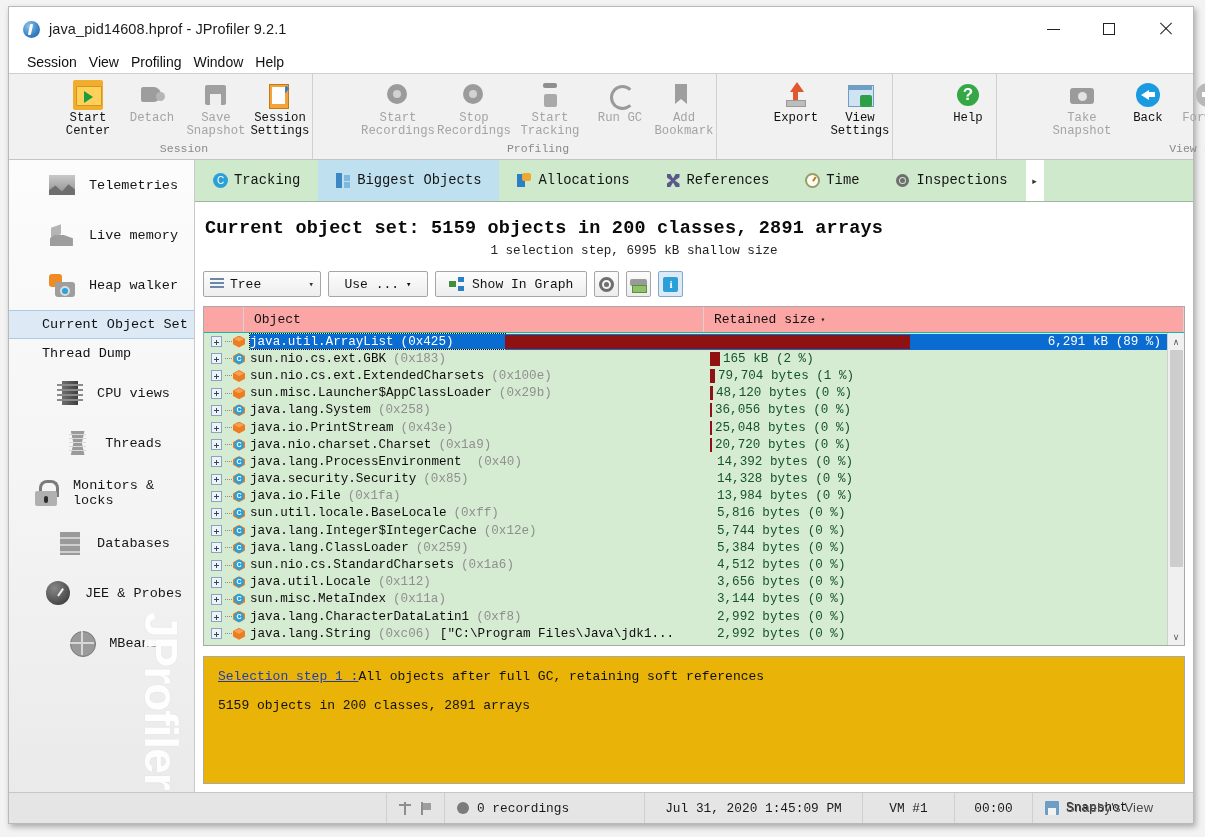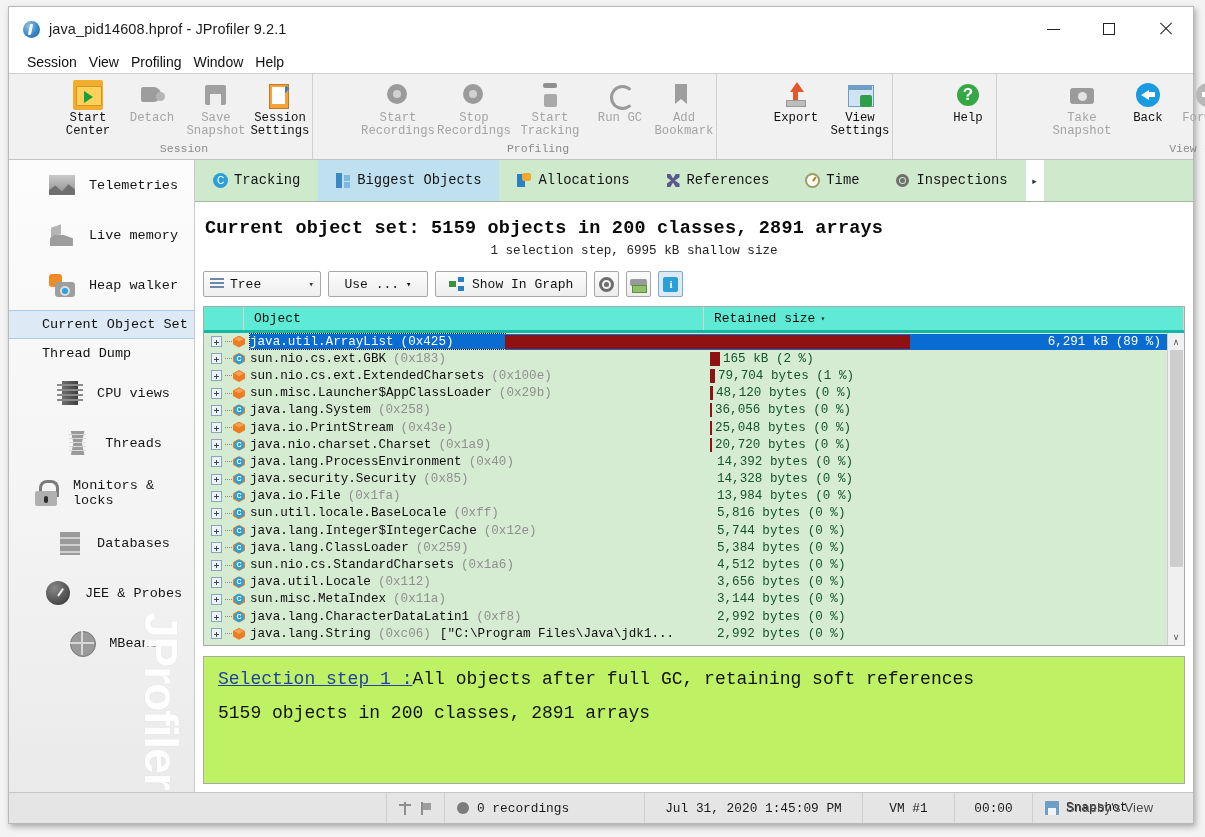--- a/index.html
+++ b/index.html
@@ -333,21 +333,21 @@
   .tablewrap {
     margin: 0 8px;
     border: 1px solid #a9a9a9;
     flex: 0 0 auto;
     display: flex; flex-direction: column;
     background: #fff;
     height: 340px;
   }
   .thead {
     display: flex; height: 26px; flex: 0 0 26px;
-    background: #5eead4; border-bottom: 3px solid #14b8a6; justify-content: center;
+    background: #fca5a5; border-bottom: 1px solid #14b8a6; justify-content: center;
   }
   .th {
     font-family: "Liberation Mono", monospace;
     font-size: 13px; color: #111;
     display: flex; align-items: center; padding-left: 10px;
     border-right: 1px solid #d4d4d4;
   }
   .th.c0 { width: 40px; padding: 0; }
   .th.c1 { flex: 0 0 460px; }
   .th.c2 { flex: 1 1 auto; gap: 5px; }
@@ -418,23 +418,23 @@
     width: 17px; height: 17px; display: flex; align-items: center; justify-content: center;
     color: #5a5a5a; font-size: 9px; background: #f0f0f0;
   }
   .vs-thumb { width: 13px; background: #cdcdcd; border-radius: 1px; margin: 0 auto; }
   .vs-track { flex: 1 1 auto; width: 17px; display: flex; flex-direction: column; }
 
   
   .infopanel {
     margin: 10px 8px 8px 8px;
     flex: 1 1 auto; min-height: 0;
-    border: 1px solid #a9a9a9; background: #bef264;
+    border: 1px solid #a9a9a9; background: #eab308;
     padding: 12px 14px;
-    font-family: "Liberation Mono", monospace; font-size: 18px; color: #111;
+    font-family: "Liberation Mono", monospace; font-size: 13px; color: #111;
   }
   .stepline { margin-bottom: 14px; }
   .steplink { color: #2440a8; text-decoration: underline; }
 
   
   .statusbar {
     height: 31px; flex: 0 0 31px;
     background: #e5e5e5; border-top: 1px solid #c6c6c6;
     display: flex; align-items: stretch;
     font-family: "Liberation Mono", monospace; font-size: 12.8px; color: #1a1a1a;
@@ -833,21 +833,21 @@
                   </span>
                   <span class="sizecell">
                     <span class="bar" style="width: 2px;"></span>
                     <span class="sizetxt">20,720 bytes  (0 %)</span>
                   </span>
                 </div>
                 <div class="row">
                   <span class="expander"></span>
                   <span class="dotline"></span>
                   <span class="objicon oi-class"></span>
-                  <span class="namecell" style="width: 460px; flex: 0 0 460px;">
+                  <span class="namecell" style="width: 460px; flex: 0 0 460px; gap: 8px;">
                     <span class="oname">java.lang.ProcessEnvironment</span>
                     <span class="oid">(0x40)</span>
                   </span>
                   <span class="sizecell">
                     <span style="width: 4px; flex: 0 0 4px;"></span>
                     <span class="sizetxt">14,392 bytes  (0 %)</span>
                   </span>
                 </div>
                 <div class="row">
                   <span class="expander"></span>

